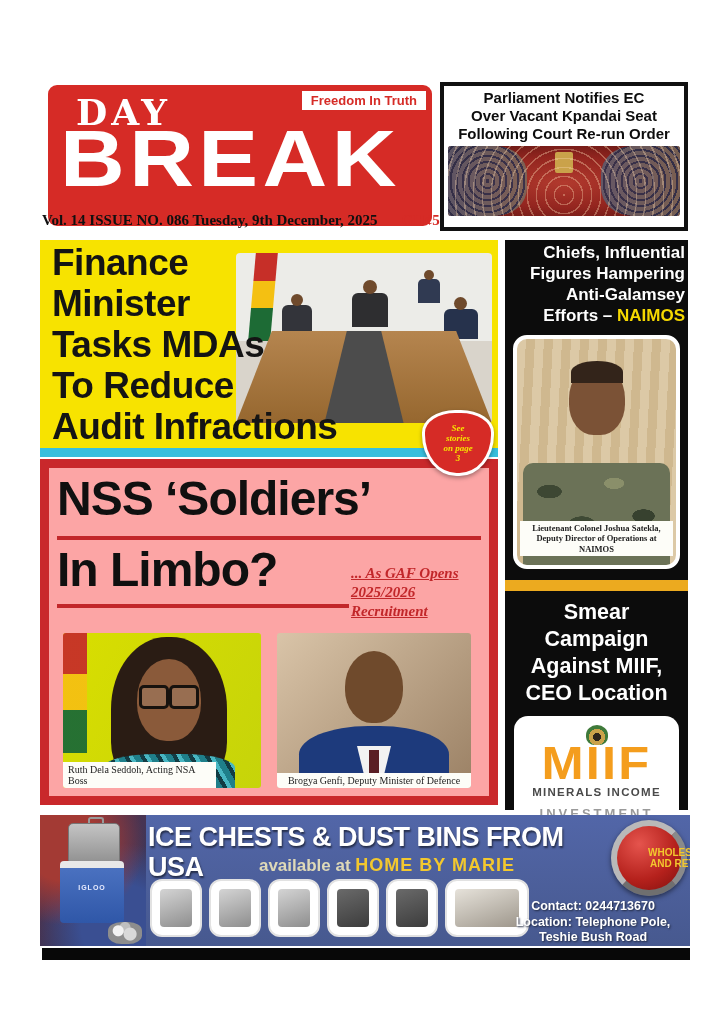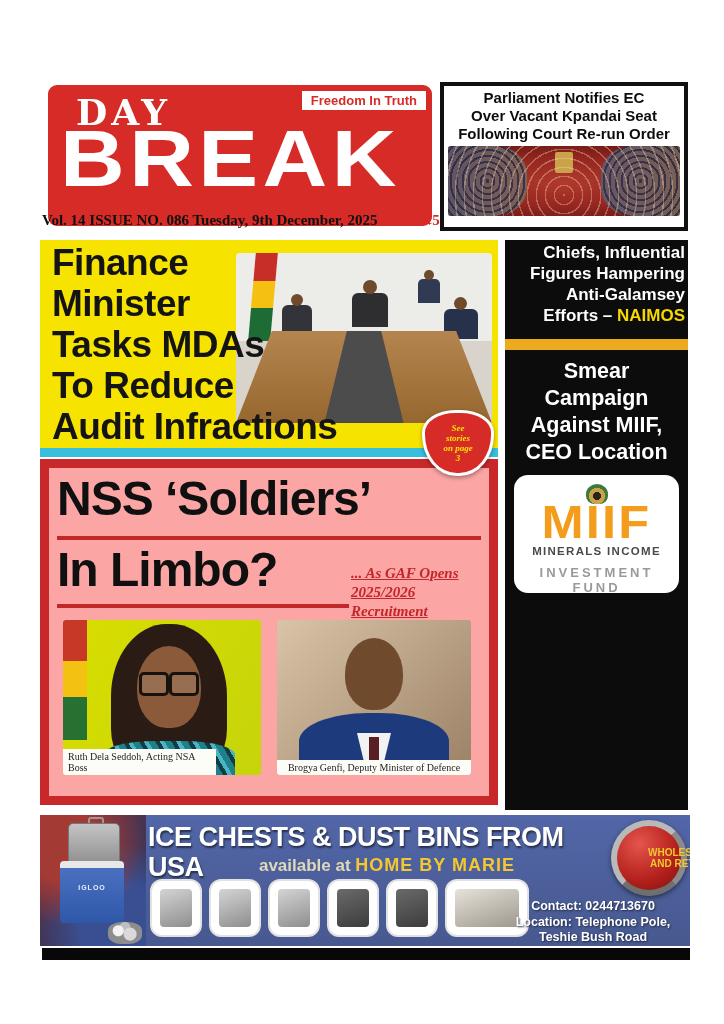--- a/index.html
+++ b/index.html
@@ -75,21 +75,21 @@
   .nss-box{position:absolute;left:40px;top:459px;width:458px;height:346px;background:#fca5a5;
       border:9px solid #c9282b;box-sizing:border-box;}
   .nss-l1{position:absolute;left:8px;top:0;width:424px;font-weight:900;font-size:48px;line-height:62px;
       letter-spacing:-1px;color:#101010;border-bottom:4px solid #c2272a;padding-bottom:6px;}
   .nss-l2{position:absolute;left:8px;top:76px;width:292px;font-weight:900;font-size:48px;line-height:52px;
       letter-spacing:-1px;color:#101010;border-bottom:4px solid #c2272a;padding-bottom:8px;}
   .nss-sub{position:absolute;left:302px;top:96px;width:134px;color:#c2272a;
       font-family:"Liberation Serif",serif;font-style:italic;font-weight:700;font-size:15px;line-height:19px;}
   .nss-sub div{text-decoration:underline;}
   .nss-photos{position:absolute;left:14px;top:152px;display:flex;gap:16px;}
-  .np{position:relative;height:155px;border-radius:3px;overflow:hidden;}
+  .np{position:relative;height:155px;border-radius:3px;overflow:hidden;margin-top:13px;}
   .np-left{width:198px;background:linear-gradient(120deg,#d9de00,#c6d40a);}
   .np-right{width:194px;background:linear-gradient(135deg,#d9c4a8,#9b8165);}
   .np-caption{position:absolute;bottom:0;background:#fdfdf8;color:#1c1c1c;
       font-family:"Liberation Serif",serif;font-size:10px;font-weight:400;padding:2px 5px;}
   .np-left .np-caption{left:0;width:72%;}
   .np-right .np-caption{left:0;right:0;text-align:center;}
   .ghana-flag{position:absolute;left:0;top:0;width:24px;height:120px;opacity:.95;
       background:linear-gradient(180deg,#c62f28 0 34%,#f4c012 34% 64%,#1d6b35 64% 100%);}
   .ruth-hair{position:absolute;left:48px;top:4px;width:116px;height:150px;background:#2a1c14;
       border-radius:48% 48% 30% 30%;}
@@ -277,20 +277,29 @@
 
   <div class="right-col">
     <div class="gal-head">
       <div>Chiefs, Influential</div>
       <div>Figures Hampering</div>
       <div>Anti-Galamsey</div>
       <div>
         <span>Efforts – </span><span class="gal-accent">NAIMOS</span>
       </div>
     </div>
+    <div class="soldier">
+      <div class="sol-head"></div>
+      <div class="sol-hair"></div>
+      <div class="sol-torso"></div>
+      <div class="sol-caption">
+        <div>Lieutenant Colonel Joshua Satekla,</div>
+        <div>Deputy Director of Operations at NAIMOS</div>
+      </div>
+    </div>
     <div class="gold-bar"></div>
     <div class="smear-head">
       <div>Smear</div>
       <div>Campaign</div>
       <div>Against MIIF,</div>
       <div>CEO Location</div>
     </div>
     <div class="miif-box">
       <span class="miif-crest"></span>
       <div class="miif-text">MIIF</div>

